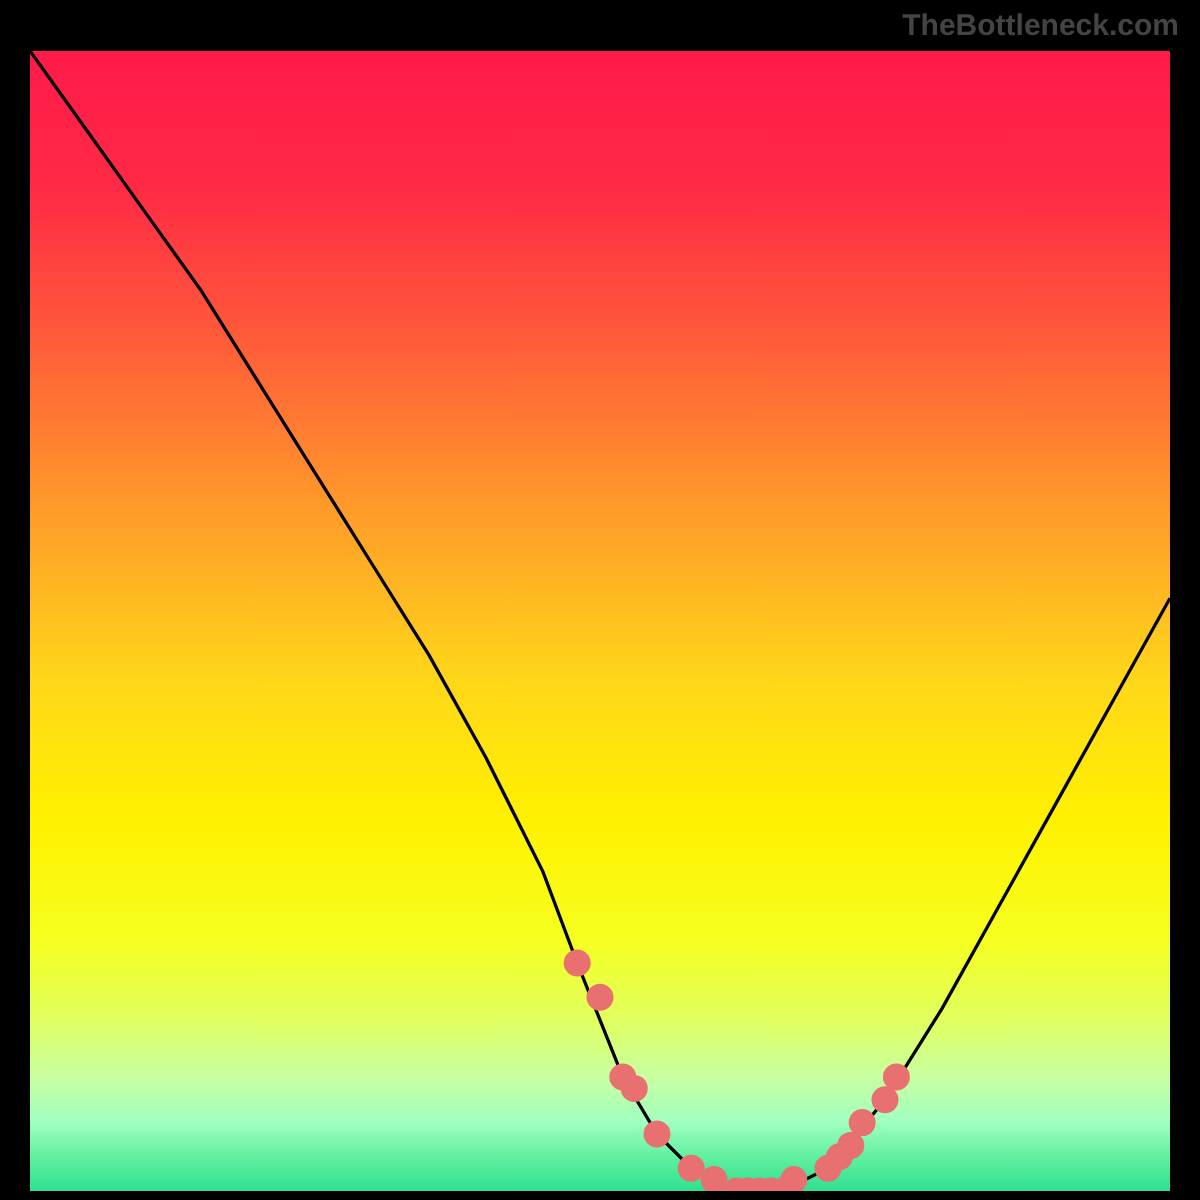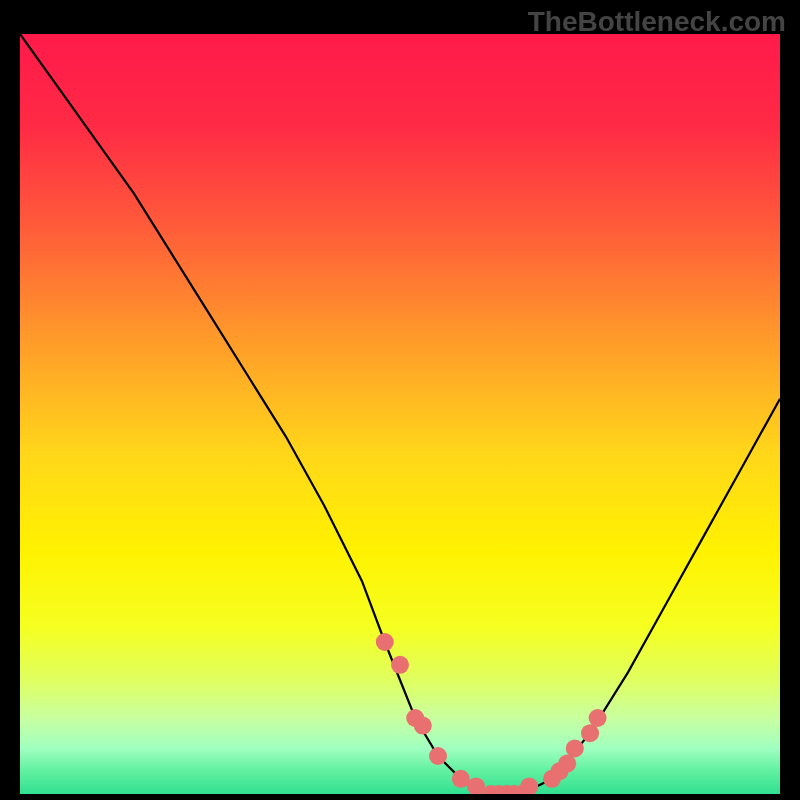--- a/index.html
+++ b/index.html
@@ -9,21 +9,21 @@
     background: #000;
     position: relative;
     overflow: hidden;
     font-family: Arial, sans-serif;
   }
   .watermark {
     position: absolute;
     top: 6px;
     right: 14px;
     color: #444;
-    font-size: 28px;
+    font-size: 20px;
     font-weight: bold;
     z-index: 10;
   }
   .frame {
     position: absolute;
     top: 34px;
     left: 20px;
     width: 760px;
     height: 760px;
     overflow: hidden;

